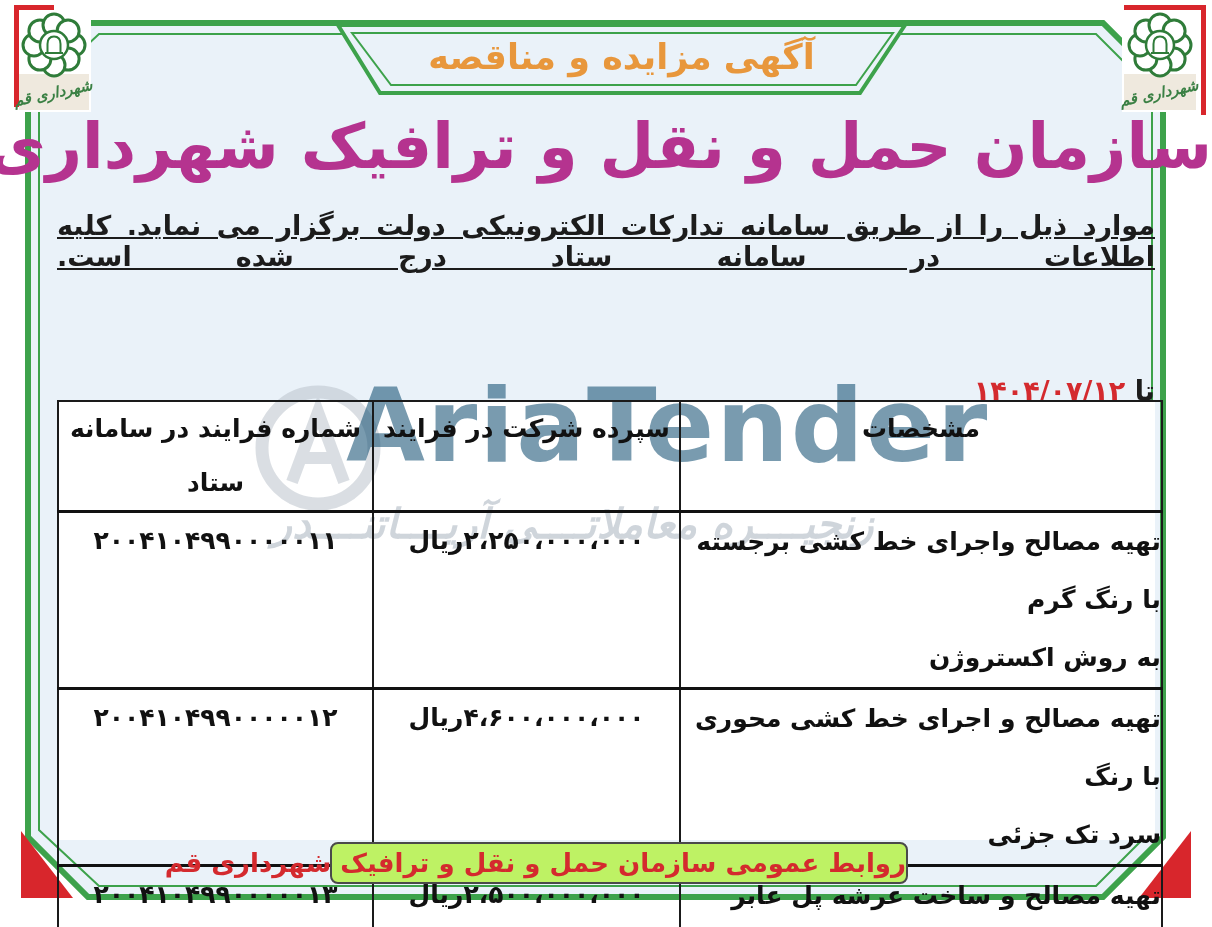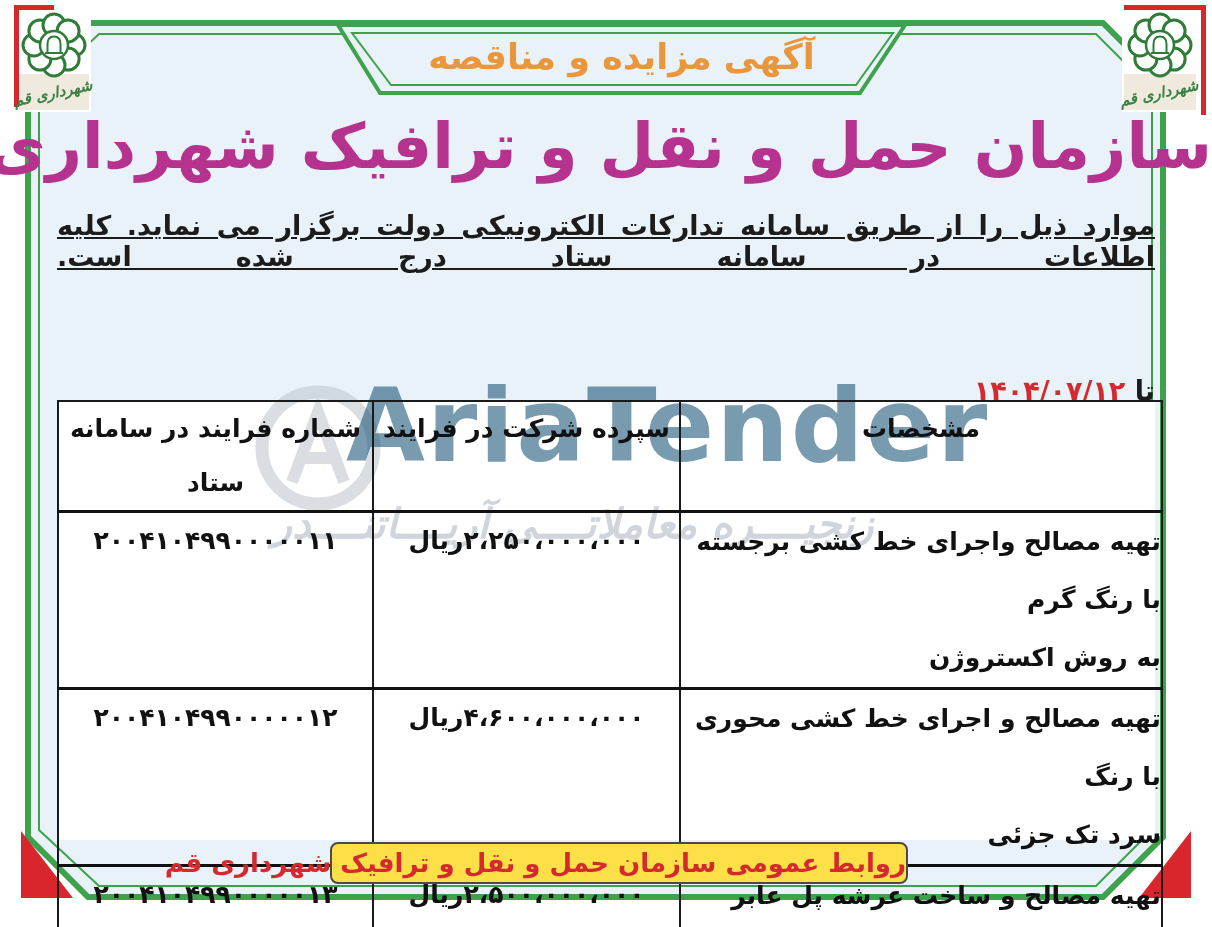--- a/index.html
+++ b/index.html
@@ -49,21 +49,21 @@
   th.h-num{width:313px;}
   .th-cell{text-align:center;line-height:54px;padding-top:2px;}
   .spec-cell{text-align:right;padding:8px 16px 6px 8px;line-height:58px;}
   .num-cell{text-align:center;padding-top:10px;line-height:56px;}
   .row-h1{height:56px;}
   .row-h2{height:114px;}
   .row-h3{height:116px;}
   .row-h4{height:60px;}
   
   .footer-box{
-    position:absolute;left:330px;top:842px;width:574px;height:38px;background:#fde047;
+    position:absolute;left:330px;top:842px;width:574px;height:38px;background:#bef264;
     border:2px solid #4a4a4a;border-radius:8px;direction:rtl;text-align:center;
     line-height:38px;font-size:26px;font-weight:bold;color:#d42a2e;white-space:nowrap;
   }
 </style>
 </head>
 <body>
 
 <div id="page">
 
   <svg class="frame-svg" width="1212" height="927" viewBox="0 0 1212 927">

